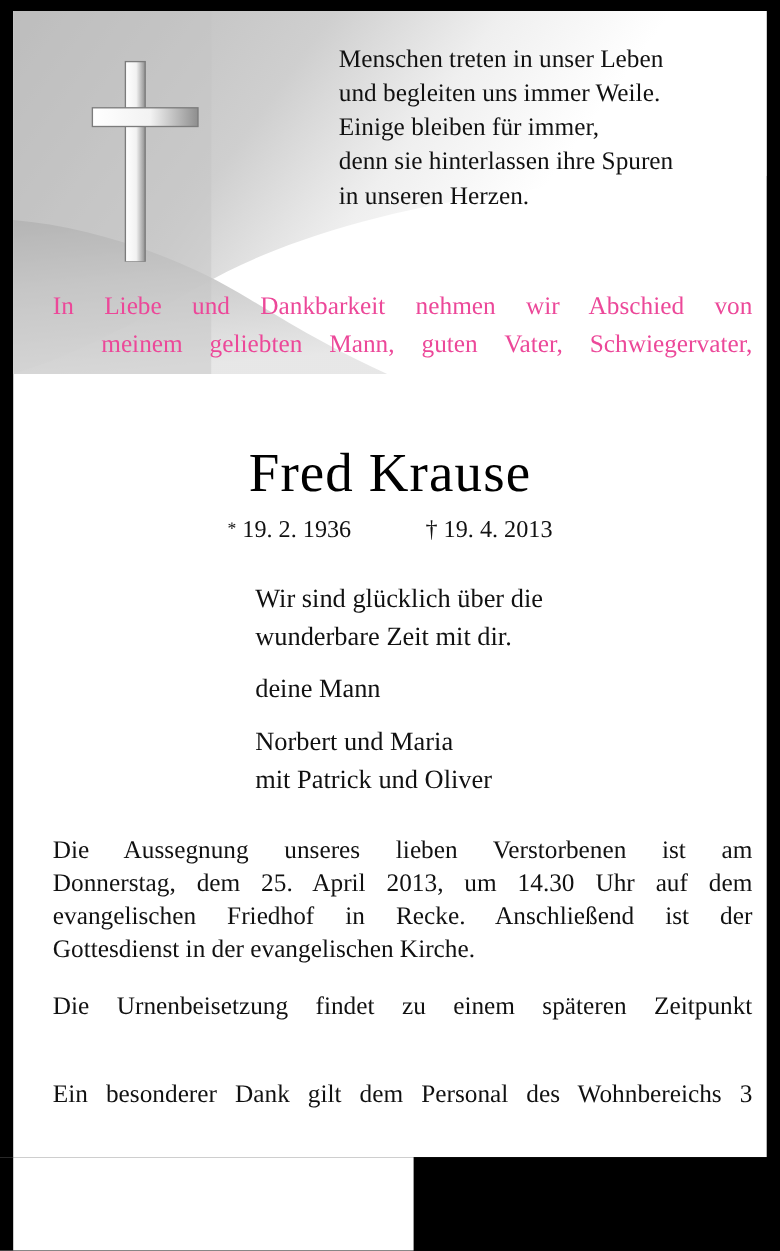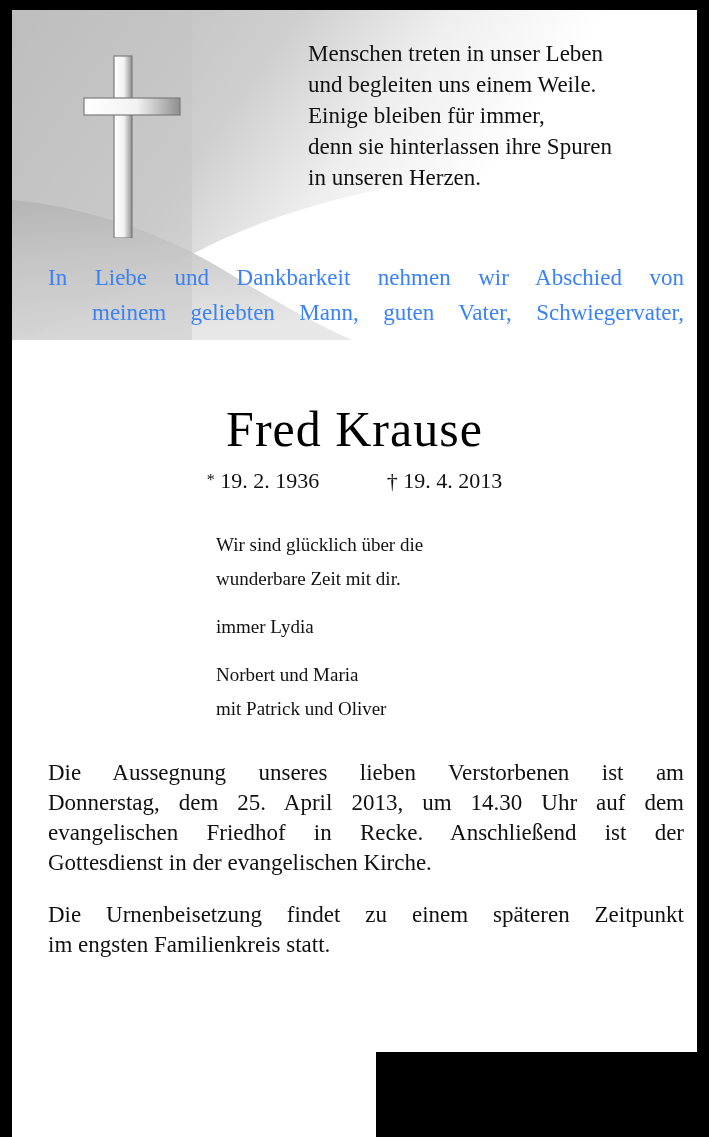--- a/index.html
+++ b/index.html
@@ -68,21 +68,21 @@
   .poem div { white-space: nowrap; }
 
   
   .intro {
     position: absolute;
     left: 36px;
     top: 250px;
     width: 636px;
     font-size: 23px;
     line-height: 35px;
-    color: #3b82f6;
+    color: #ec4899;
     text-align: justify;
   }
   .intro .last { text-align: left; }
 
   
   .name {
     position: absolute;
     left: 0;
     top: 390px;
     width: 685px;
@@ -100,24 +100,24 @@
     text-align: center;
     font-size: 22px;
     color: #111;
   }
   .dates .birth { margin-right: 62px; }
   .dates .star { font-size: 16px; vertical-align: 3px; }
 
   
   .family {
     position: absolute;
-    left: 204px;
+    left: 220px;
     top: 518px;
     width: 430px;
-    font-size: 19px;
+    font-size: 24px;
     line-height: 34px;
     color: #111;
   }
   .family .grp { margin-bottom: 14px; }
   .family .grp:last-child { margin-bottom: 0; }
 
   
   .notice {
     position: absolute;
     left: 36px;
@@ -196,21 +196,21 @@
             <stop offset="100%" stop-color="#8e8e8e"></stop>
           </linearGradient>
         </defs>
         <rect x="42" y="8" width="18" height="182" fill="url(#cg)" stroke="#7c7c7c" stroke-width="1.2"></rect>
         <rect x="12" y="50" width="96" height="17" fill="url(#cg)" stroke="#7c7c7c" stroke-width="1.2"></rect>
       </svg>
     </div>
 
     <div class="poem">
       <div>Menschen treten in unser Leben</div>
-      <div>und begleiten uns einem Weile.</div>
+      <div>und begleiten uns immer Weile.</div>
       <div>Einige bleiben für immer,</div>
       <div>denn sie hinterlassen ihre Spuren</div>
       <div>in unseren Herzen.</div>
     </div>
 
     <div class="intro">
       <div style="text-align:justify;text-align-last:justify;">In Liebe und Dankbarkeit nehmen wir Abschied von</div>
       <div style="text-align:justify;text-align-last:justify;margin-left:44px;">meinem geliebten Mann, guten Vater, Schwiegervater,</div>
     </div>
 
@@ -226,41 +226,41 @@
         <span>19. 4. 2013</span>
       </span>
     </div>
 
     <div class="family">
       <div class="grp">
         <div>Wir sind glücklich über die</div>
         <div>wunderbare Zeit mit dir.</div>
       </div>
       <div class="grp">
-        <div>immer Lydia</div>
+        <div>deine Mann</div>
       </div>
       <div class="grp">
         <div>Norbert und Maria</div>
         <div>mit Patrick und Oliver</div>
       </div>
     </div>
 
     <div class="notice" id="notice1">
       <div style="text-align-last:justify;">Die Aussegnung unseres lieben Verstorbenen ist am</div>
       <div style="text-align-last:justify;">Donnerstag, dem 25. April 2013, um 14.30 Uhr auf dem</div>
       <div style="text-align-last:justify;">evangelischen Friedhof in Recke. Anschließend ist der</div>
       <div class="nl">Gottesdienst in der evangelischen Kirche.</div>
     </div>
 
     <div class="notice" id="notice2">
       <div style="text-align-last:justify;">Die Urnenbeisetzung findet zu einem späteren Zeitpunkt</div>
-      <div class="nl">im engsten Familienkreis statt.</div>
     </div>
 
     <div class="notice" id="notice3">
+      <div style="text-align-last:justify;">Ein besonderer Dank gilt dem Personal des Wohnbereichs 3</div>
     </div>
 
   </div>
 
   <div class="bottom-band"></div>
   <div class="bottom-notch"></div>
   <div class="bottom-notch-black"></div>
 
 </div>
 

